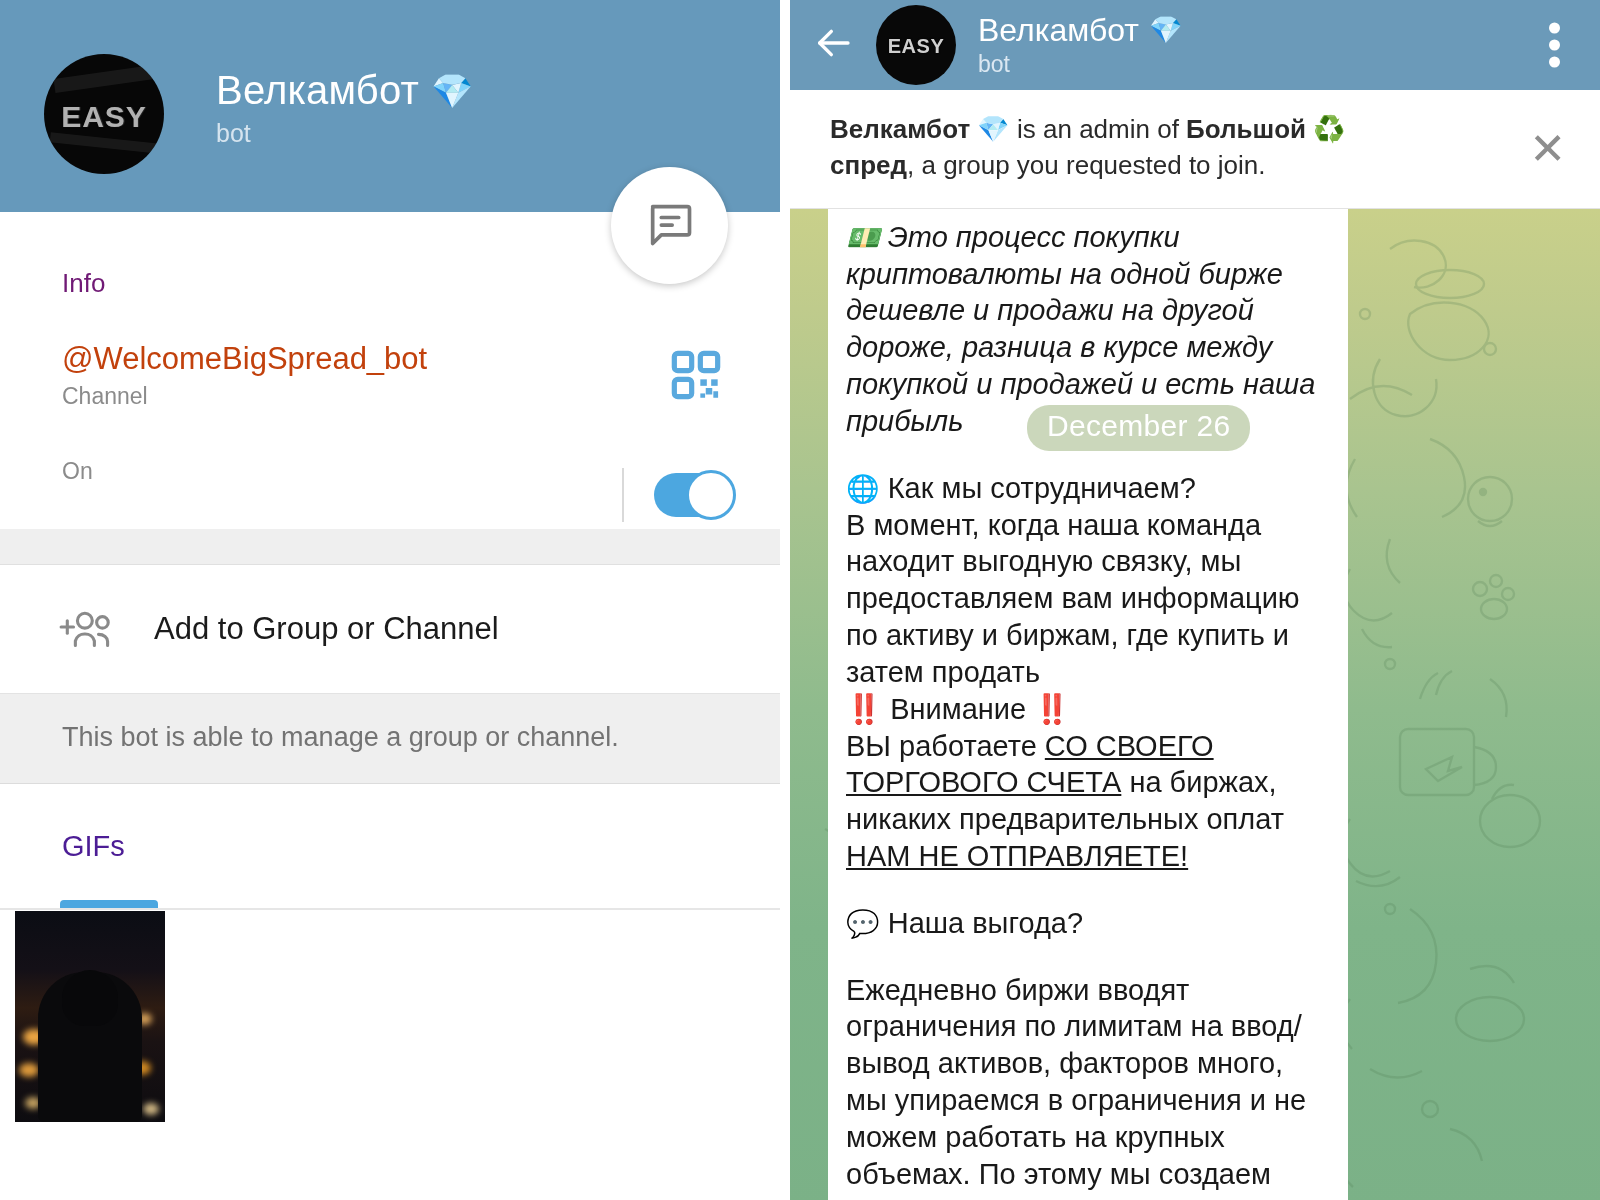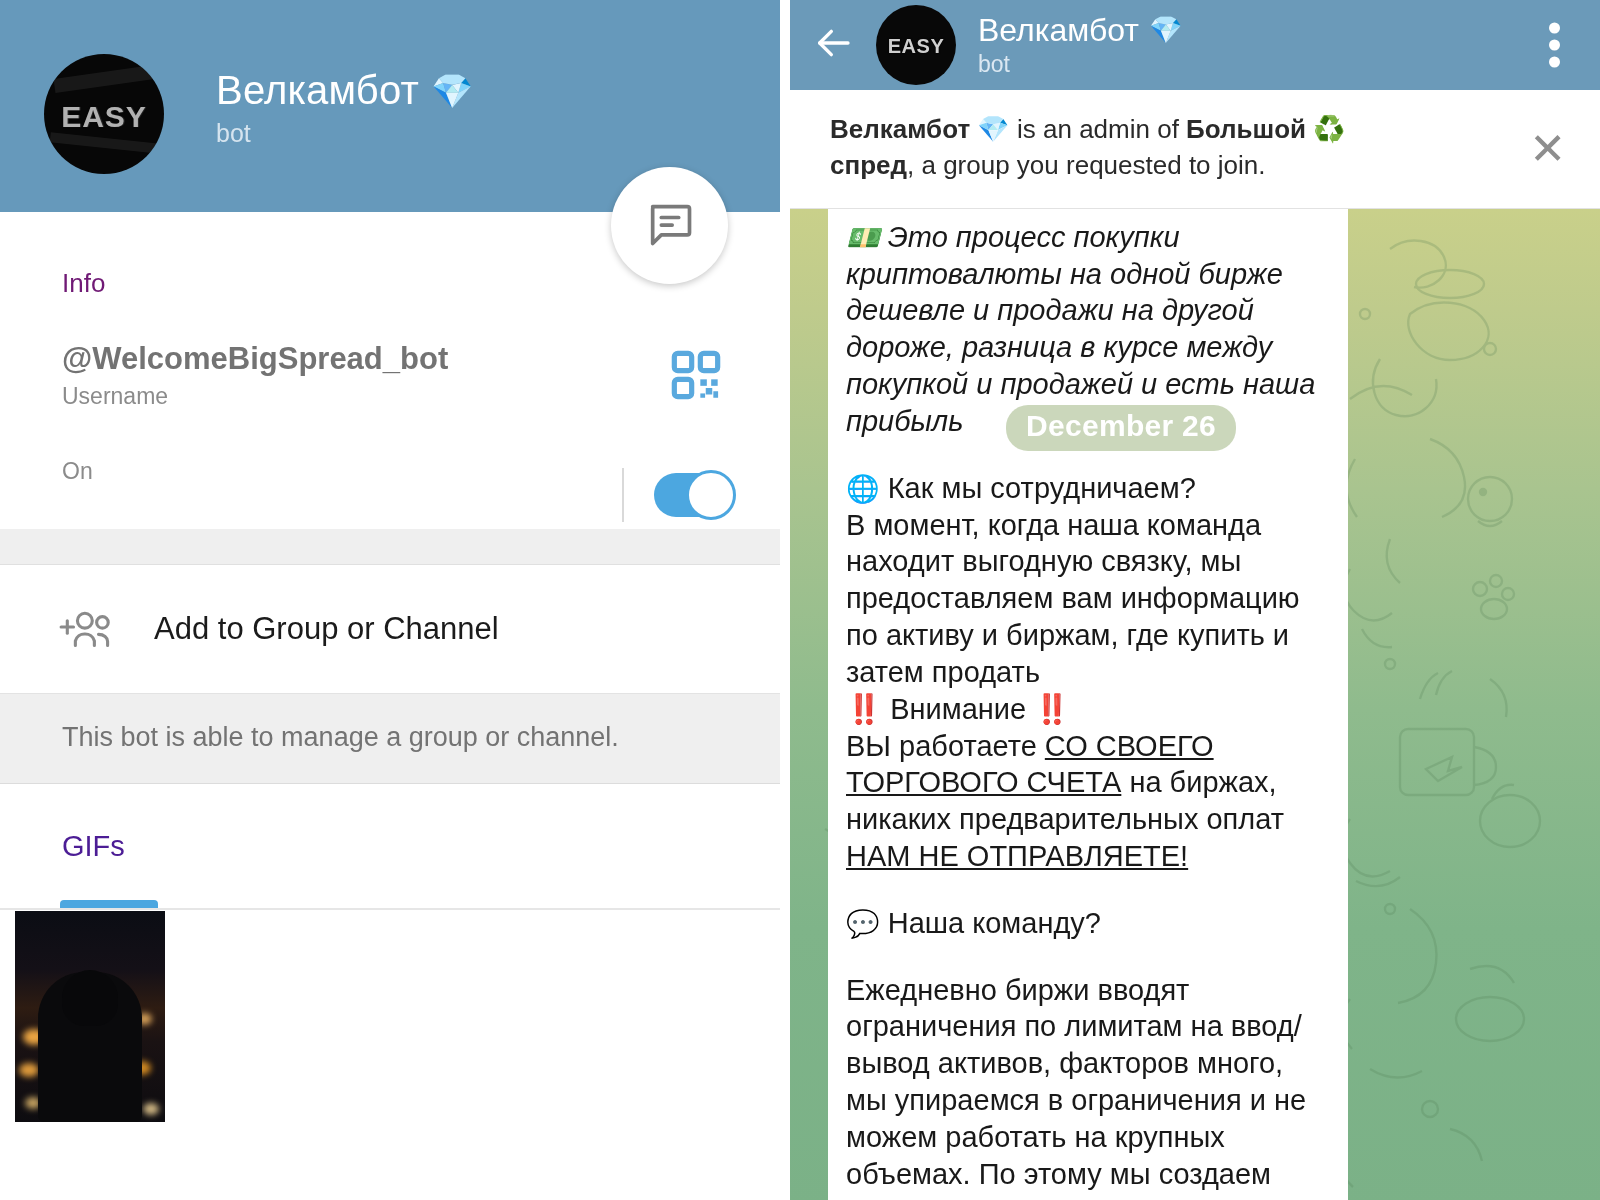--- a/index.html
+++ b/index.html
@@ -37,21 +37,21 @@
     display:flex; align-items:center; justify-content:center;
   }
   .fab svg { width:52px; height:52px; }
 
   .section-label { font-size:26px; color:#701a75; font-weight:500; }
 
   .info-block { padding:0 0 0 62px; }
   .info-title { padding-top:56px; }
 
   .row { position:relative; padding:42px 0 0 0; }
-  .row .primary { font-size:31px; color:#737373;font-weight:bold; }
+  .row .primary { font-size:31px; color:#c2410c; }
   .row .secondary { font-size:23px; color:#8b8b8b; margin-top:6px; }
 
   .qr-icon { position:absolute; right:58px; top:50px; }
   .qr-icon svg { width:52px; height:52px; display:block; }
 
   .toggle-wrap { position:absolute; right:48px; top:58px; display:flex; align-items:center; gap:30px; }
   .divider-vert { width:2px; height:54px; background:#d9d9d9; }
   .toggle {
     width:78px; height:44px; border-radius:22px; background:#4ca7e0; position:relative;
   }
@@ -134,22 +134,22 @@
     position:absolute; left:38px; top:0; width:520px; background:#ffffff;
     padding:10px 18px 22px 18px; min-height:1000px;
   }
   .bubble p { font-size:29px; line-height:1.27; color:#191919; margin:0; }
   .bubble .ital { font-style:italic; }
   .bubble .spacer { height:30px; }
   .red { color:#e0342a; font-weight:bold; }
   .und { text-decoration:underline; }
 
   .date-pill {
-    position:absolute; left:216px; top:196px; padding:4px 20px 8px 20px; border-radius:22px;
-    background:rgba(190,205,170,.80); color:#ffffff; font-size:30px; font-weight:700;
+    position:absolute; left:237px; top:196px; padding:4px 20px 8px 20px; border-radius:22px;
+    background:rgba(190,205,170,.80); color:#ffffff; font-size:30px; font-weight:400;
     letter-spacing:.3px; z-index:5;
   }
 
   .emoji { font-size:27px; }
 </style>
 </head>
 <body>
 
 <div class="screen">
 
@@ -177,21 +177,21 @@
           </svg>
         </span>
       </div>
     </div>
 
     <div class="info-block">
       <div class="info-title section-label">Info</div>
 
       <div class="row">
         <div class="primary">@WelcomeBigSpread_bot</div>
-        <div class="secondary">Username</div>
+        <div class="secondary">Channel</div>
         <div class="qr-icon">
           <svg viewBox="0 0 24 24" fill="#5aa9de">
             <rect x="2" y="2" width="8" height="8" rx="1.6" fill="none" stroke="#5aa9de" stroke-width="2.4"></rect>
             <rect x="14" y="2" width="8" height="8" rx="1.6" fill="none" stroke="#5aa9de" stroke-width="2.4"></rect>
             <rect x="2" y="14" width="8" height="8" rx="1.6" fill="none" stroke="#5aa9de" stroke-width="2.4"></rect>
             <rect x="14" y="14" width="3" height="3"></rect>
               <rect x="19" y="14" width="3" height="3"></rect>
             <rect x="16.5" y="18" width="3" height="3"></rect>
               <rect x="14" y="20.5" width="2.2" height="2"></rect>
             <rect x="20" y="19.5" width="2.2" height="3"></rect>
@@ -371,21 +371,21 @@
           <p>В момент, когда наша команда находит выгодную связку, мы предоставляем вам информацию по активу и биржам, где купить и затем продать</p>
           <p>
             <span class="red">‼️</span>
             <span>Внимание</span>
             <span class="red">‼️</span>
           </p>
           <p><span>ВЫ работаете </span><span class="und">СО СВОЕГО ТОРГОВОГО СЧЕТА</span><span> на биржах, никаких предварительных оплат </span><span class="und">НАМ НЕ ОТПРАВЛЯЕТЕ!</span></p>
           <div class="spacer"></div>
           <p>
             <span class="emoji">💬</span>
-            <span>Наша команду?</span>
+            <span>Наша выгода?</span>
           </p>
           <div class="spacer"></div>
           <p>Ежедневно биржи вводят ограничения по лимитам на ввод/вывод активов, факторов много, мы упираемся в ограничения и не можем работать на крупных объемах. По этому мы создаем команду, которая решит эту</p>
         </div>
 
         <div class="date-pill">December 26</div>
       </div>
 
     </div>
   </div>

